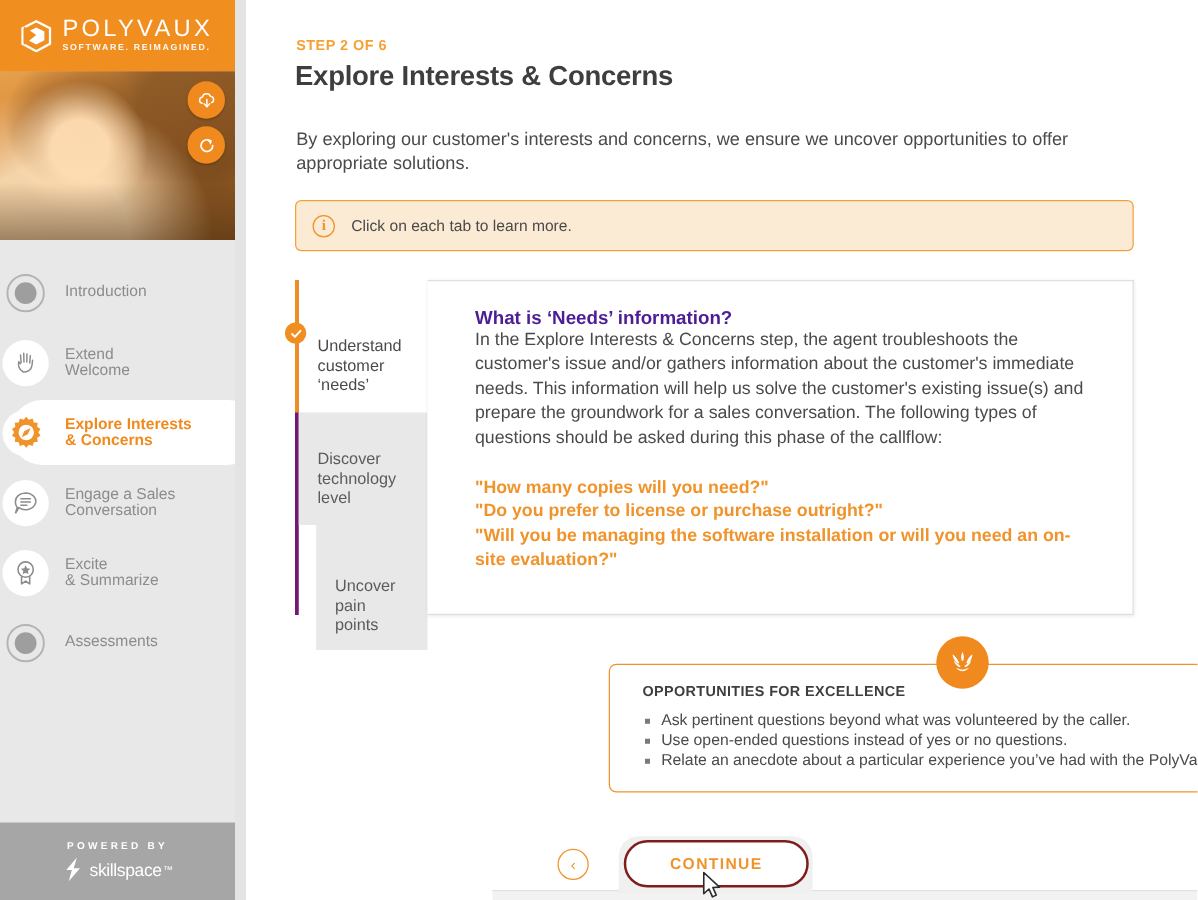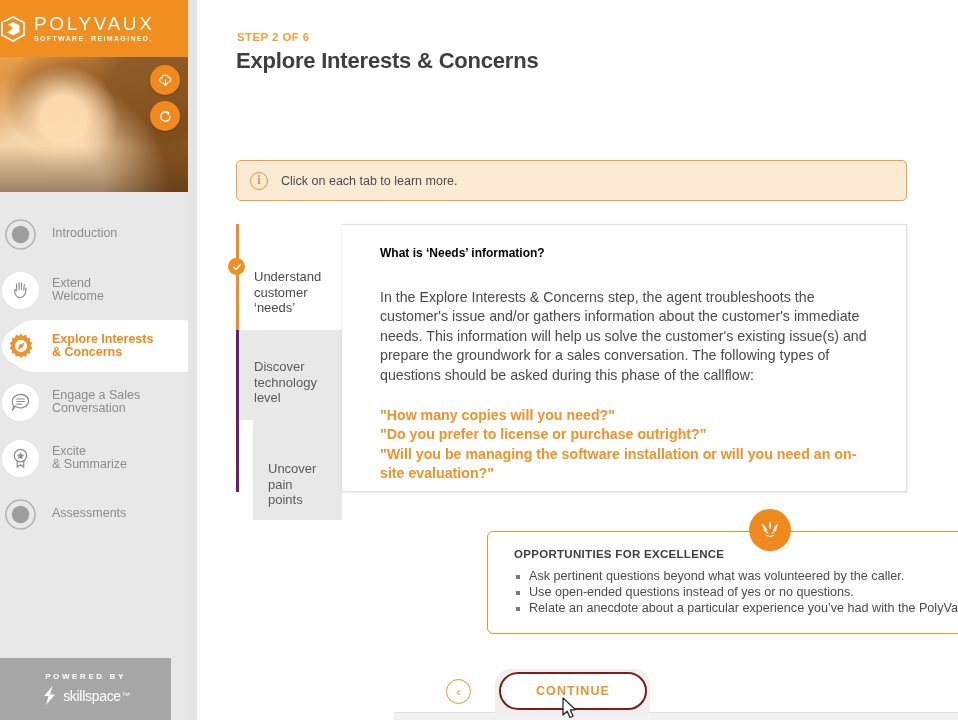--- a/index.html
+++ b/index.html
@@ -11,21 +11,21 @@
     position:relative;
   }
 
   
   #sidebar {
     position:absolute; left:0; top:0; width:188px; height:720px;
     background:#e8e8e8;
   }
   #brand-bar {
     height:57px; background:#f18e20; position:relative;
-    display:flex; align-items:center; 
+    display:flex; align-items:center; padding-left:16px;
   }
   .logo-mark { width:26px; height:26px; flex:0 0 26px; margin-right:8px; }
   .logo-text { display:flex; flex-direction:column; justify-content:center; }
   .logo-name {
     font-size:19px; letter-spacing:2.6px; color:#ffffff; font-weight:400;
     line-height:20px; white-space:nowrap;
   }
   .logo-tag {
     font-size:7px; letter-spacing:1.35px; color:#ffffff; font-weight:700;
     line-height:10px; white-space:nowrap; opacity:.95;
@@ -75,21 +75,21 @@
   }
   .nav-item.plain-icon .nav-icon { background:transparent; }
   .nav-label {
     position:relative; z-index:2;
     font-size:12.5px; line-height:13.5px; color:#8c8c8c; font-weight:400;
     white-space:pre-line;
   }
   .nav-item.active .nav-label { color:#f08a1e; font-weight:700; }
 
   #powered {
-    position:absolute; left:0; bottom:0; width:171px; height:62px;
+    position:absolute; left:0; bottom:0; width:188px; height:62px;
     background:#a6a6a6; display:flex; flex-direction:column;
     align-items:center; justify-content:center;
   }
   #powered .pb {
     font-size:8px; letter-spacing:2.6px; color:#ffffff; font-weight:700;
     margin-bottom:4px;
   }
   #powered .ss { display:flex; align-items:center; }
   #powered .ss-name {
     font-size:14px; color:#ffffff; letter-spacing:-.3px; font-weight:400;
@@ -156,21 +156,21 @@
   }
   .tab-check svg { display:block; }
 
   #tab-content {
     position:absolute; left:106px; top:0; right:0; bottom:0;
     background:#ffffff; border:1px solid #e0e0e0; border-left:none;
     box-shadow:0 1px 3px rgba(0,0,0,.10);
     padding:21px 26px 0 38px;
   }
   #tc-heading {
-    font-size:12px; font-weight:700; color:#000000; margin-bottom:28px;
+    font-size:15px; font-weight:700; color:#4c1d95; margin-bottom:0;
   }
   #tc-body { font-size:14.2px; line-height:19.4px; color:#4a4a4a; }
   #tc-quotes {
     margin-top:21px; font-size:14.2px; line-height:19.4px;
     color:#f0932a; font-weight:700;
   }
 
   
   #opp {
     position:absolute; left:290px; top:531px; width:566px; height:103px;
@@ -358,20 +358,21 @@
     </div>
   </div>
 </div>
 
 <div id="divider"></div>
 
 <div id="main">
 
   <div id="step-label">STEP 2 OF 6</div>
   <div id="page-title">Explore Interests &amp; Concerns</div>
+  <div id="intro">By exploring our customer's interests and concerns, we ensure we uncover opportunities to offer appropriate solutions.</div>
 
   <div id="callout">
     <div class="info-circle">i</div>
     <div class="txt">Click on each tab to learn more.</div>
   </div>
 
   <div id="tabpanel">
 
     <div id="tab-col">
       <div class="tab active">

